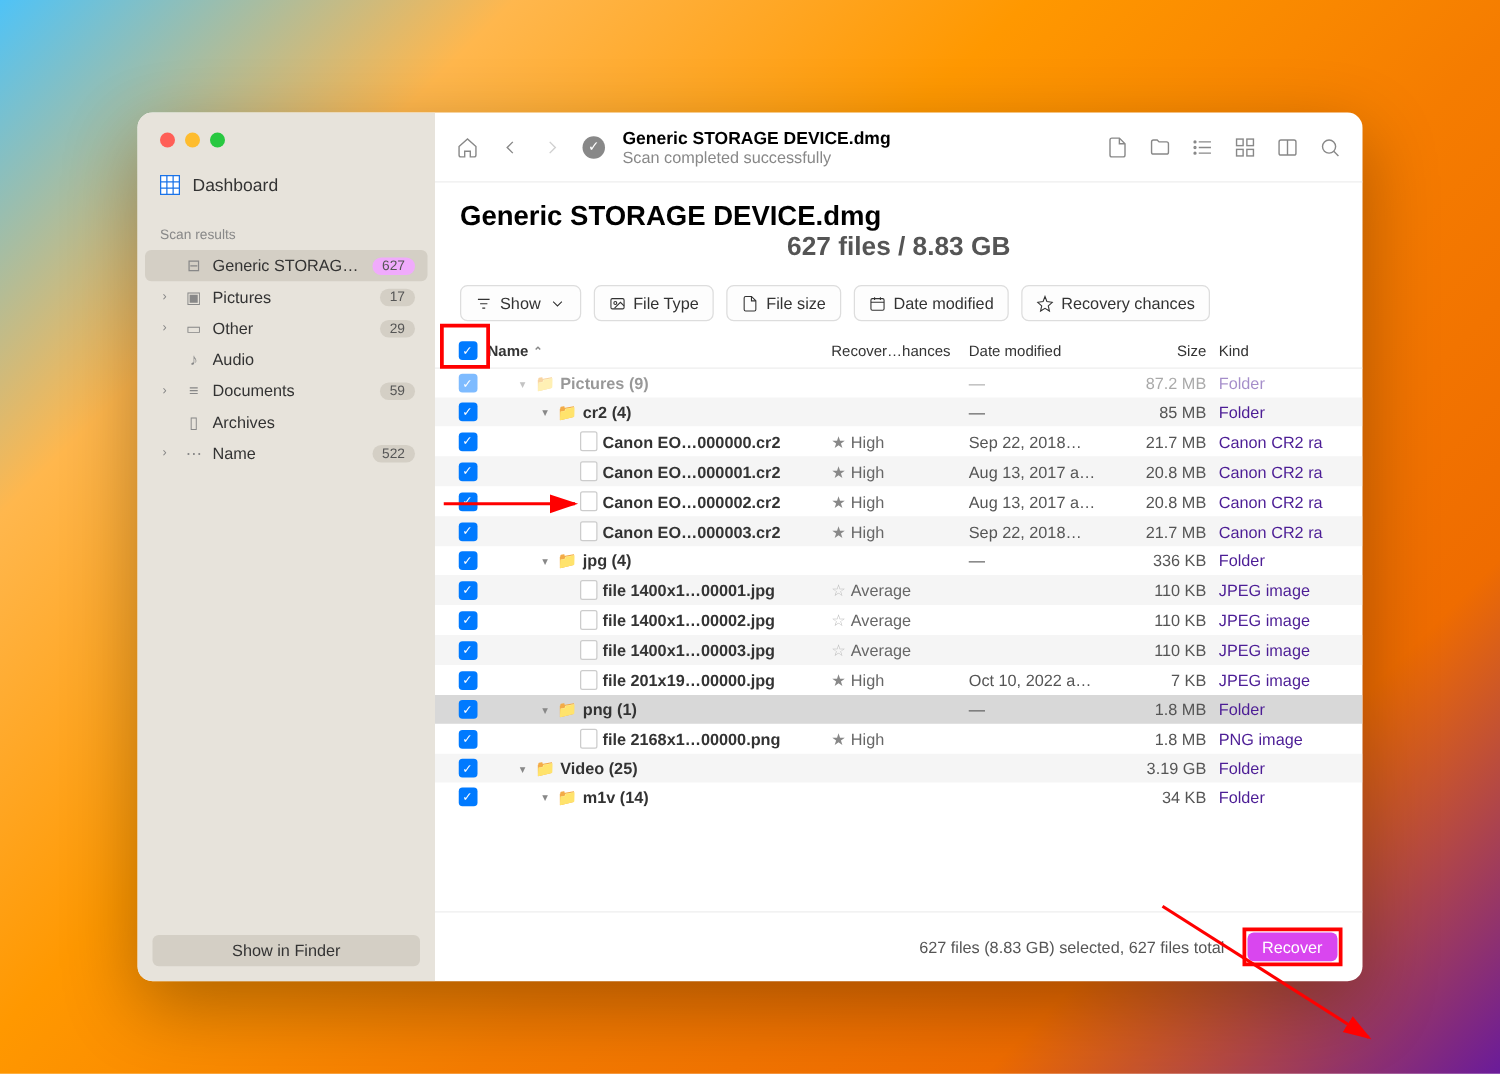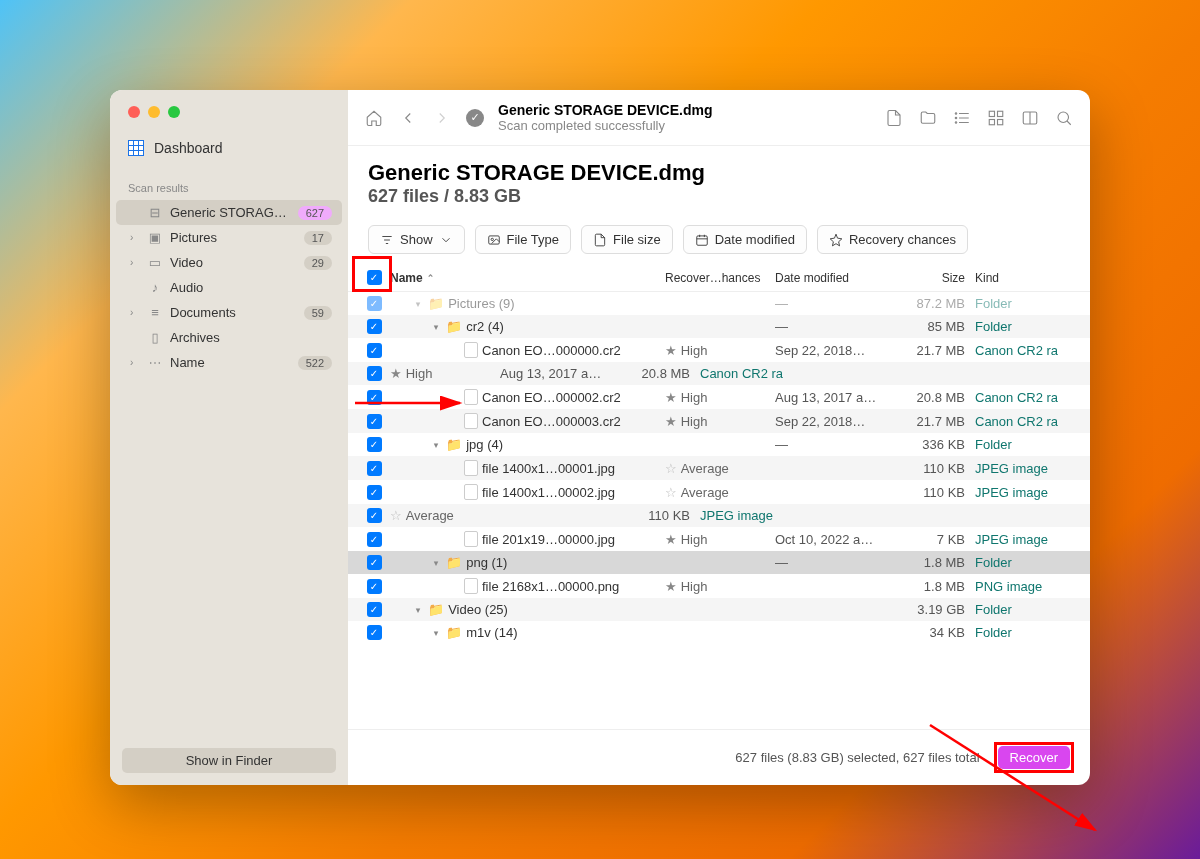--- a/index.html
+++ b/index.html
@@ -27,46 +27,46 @@
 .tb-ic{color:#888;cursor:pointer;display:flex;align-items:center;justify-content:center;width:20px;height:20px;}
 .tb-ic svg{width:18px;height:18px;fill:none;stroke:currentColor;stroke-width:1.5;}
 .tb-check{width:18px;height:18px;border-radius:50%;background:#888;display:flex;align-items:center;justify-content:center;color:#fff;font-size:11px;}
 .tb-title{display:flex;flex-direction:column;}
 .tb-title .t1{font-size:14px;font-weight:600;}
 .tb-title .t2{font-size:13px;color:#888;}
 .tb-spacer{flex:1;}
 .tb-group{display:flex;gap:14px;}
 .content-header{padding:14px 20px 4px 20px;}
 .ch-title{font-size:22px;font-weight:700;}
-.ch-sub{font-size:18px;font-weight:600;color:#555;}
+.ch-sub{font-size:21px;font-weight:600;color:#555;text-align:center;}
 .filters{display:flex;gap:10px;padding:14px 20px;}
 .filter{display:flex;align-items:center;gap:6px;padding:6px 11px;border:1px solid #ddd;border-radius:6px;font-size:13px;color:#333;cursor:pointer;background:#fdfdfd;}
 .filter svg{width:14px;height:14px;stroke:currentColor;fill:none;stroke-width:1.5;}
 .table-head{display:flex;align-items:center;padding:2px 20px 6px 10px;border-bottom:1px solid #eee;font-size:12px;color:#333;position:relative;}
 .th-check{width:32px;display:flex;justify-content:center;}
 .chk{width:15px;height:15px;border-radius:3px;background:#007aff;display:flex;align-items:center;justify-content:center;color:#fff;font-size:10px;}
 .th-name{flex:1;font-weight:600;display:flex;align-items:center;gap:4px;}
 .th-rc{width:110px;}
 .th-date{width:120px;}
 .th-size{width:80px;text-align:right;padding-right:10px;}
 .th-kind{width:95px;}
 .highlight-box{position:absolute;left:4px;top:-12px;width:40px;height:36px;border:3px solid red;pointer-events:none;}
 .rows{overflow-y:auto;flex:1;min-height:0;}
 .row{display:flex;align-items:center;padding:4px 20px 4px 10px;font-size:13px;color:#333;}
 .row.alt{background:#f5f5f5;}
 .row.sel{background:#d8d8d8;}
 .r-check{width:32px;display:flex;justify-content:center;}
 .r-name{flex:1;display:flex;align-items:center;gap:4px;min-width:0;}
-.r-name .txt{white-space:nowrap;overflow:hidden;text-overflow:ellipsis;}
+.r-name .txt{white-space:nowrap;overflow:hidden;text-overflow:ellipsis;font-weight:bold;}
 .r-rc{width:110px;display:flex;align-items:center;gap:4px;color:#666;}
 .star{color:#888;font-size:13px;}
 .star.outline{color:#bbb;}
 .r-date{width:120px;color:#555;}
 .r-size{width:80px;text-align:right;padding-right:10px;color:#555;}
-.r-kind{width:95px;color:#0f766e;white-space:nowrap;overflow:hidden;text-overflow:ellipsis;}
+.r-kind{width:95px;color:#4c1d95;white-space:nowrap;overflow:hidden;text-overflow:ellipsis;}
 .indent{display:inline-block;}
 .disclose{width:12px;font-size:9px;color:#888;display:inline-flex;justify-content:center;}
 .folder-ic{color:#55aaff;}
 .file-ic{width:14px;height:16px;border:1px solid #ccc;border-radius:2px;background:#fff;display:inline-block;}
 .footer{display:flex;align-items:center;justify-content:flex-end;padding:12px 16px;gap:14px;border-top:1px solid #eee;font-size:13px;color:#555;}
 .recover-btn{padding:4px 12px;background:#d946ef;color:#fff;border:0;border-radius:5px;font-size:13px;cursor:pointer;}
 .recover-hl{border:3px solid red;padding:1px;display:inline-block;}
 .arrow1{position:absolute;left:350px;top:393px;}
 .arrow2{position:absolute;left:920px;top:715px;}
 </style>
@@ -104,21 +104,21 @@
         </div>
         <div class="sb-item">
           <span class="chev">›</span>
           <span class="ic">▣</span>
           <span class="lbl">Pictures</span>
           <span class="badge">17</span>
         </div>
         <div class="sb-item">
           <span class="chev">›</span>
           <span class="ic">▭</span>
-          <span class="lbl">Video</span>
+          <span class="lbl">Other</span>
           <span class="badge">29</span>
         </div>
         <div class="sb-item">
           <span class="chev"></span>
           <span class="ic">♪</span>
           <span class="lbl">Audio</span>
         </div>
         <div class="sb-item">
           <span class="chev">›</span>
           <span class="ic">≡</span>
@@ -322,20 +322,26 @@
             <span>High</span>
           </div>
           <div class="r-date">Sep 22, 2018…</div>
           <div class="r-size">21.7 MB</div>
           <div class="r-kind">Canon CR2 ra</div>
         </div>
         <div class="row alt">
           <div class="r-check">
             <span class="chk">✓</span>
           </div>
+          <div class="r-name">
+            <span class="indent" style="width:54px"></span>
+            <span class="disclose"></span>
+            <span class="file-ic"></span>
+            <span class="txt">Canon EO…000001.cr2</span>
+          </div>
           <div class="r-rc">
             <span class="star">★</span>
             <span>High</span>
           </div>
           <div class="r-date">Aug 13, 2017 a…</div>
           <div class="r-size">20.8 MB</div>
           <div class="r-kind">Canon CR2 ra</div>
         </div>
         <div class="row">
           <div class="r-check">
@@ -420,20 +426,26 @@
             <span class="star outline">☆</span>
             <span>Average</span>
           </div>
           <div class="r-date"></div>
           <div class="r-size">110 KB</div>
           <div class="r-kind">JPEG image</div>
         </div>
         <div class="row alt">
           <div class="r-check">
             <span class="chk">✓</span>
+          </div>
+          <div class="r-name">
+            <span class="indent" style="width:54px"></span>
+            <span class="disclose"></span>
+            <span class="file-ic"></span>
+            <span class="txt">file 1400x1…00003.jpg</span>
           </div>
           <div class="r-rc">
             <span class="star outline">☆</span>
             <span>Average</span>
           </div>
           <div class="r-date"></div>
           <div class="r-size">110 KB</div>
           <div class="r-kind">JPEG image</div>
         </div>
         <div class="row">

